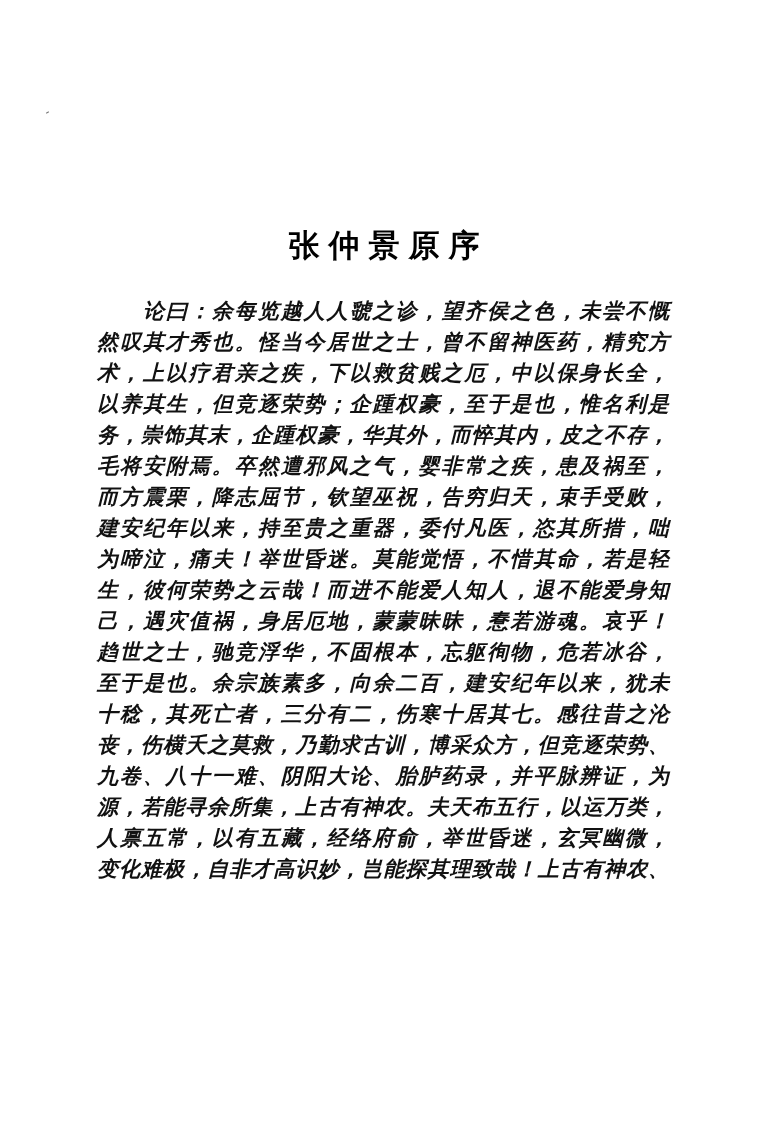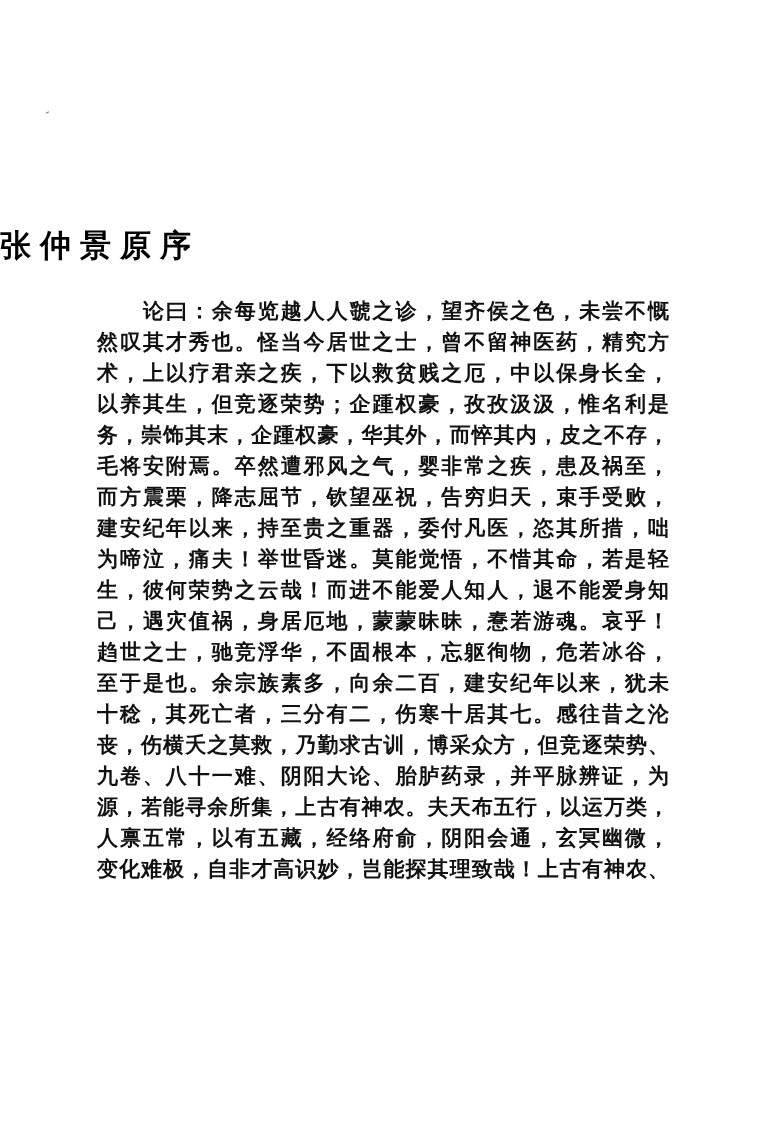--- a/index.html
+++ b/index.html
@@ -22,20 +22,21 @@
       width: 3px;
       height: 1px;
       background: #777;
       transform: rotate(-30deg);
     }
     .title {
       position: absolute;
       top: 204px;
       left: 0;
       width: 777px;
+      text-align: center;
       font-size: 31px;
       font-weight: bold;
       letter-spacing: 9px;
       line-height: 40px;
       color: #000;
     }
     .body-text {
       position: absolute;
       top: 296px;
       left: 97px;
@@ -44,45 +45,46 @@
     .line {
       display: block;
       height: 31px;
       line-height: 31px;
       font-size: 21px;
       font-weight: bold;
       white-space: nowrap;
       text-align: justify;
       text-align-last: justify;
       color: #111;
+      font-style: italic;
     }
     .line.indent {
       padding-left: 46px;
     }
   </style>
 </head>
 <body>
 
 <div class="speck"></div>
 
 <h1 class="title">张仲景原序</h1>
 
 <div class="body-text">
   <span class="line indent">论曰：余每览越人人虢之诊，望齐侯之色，未尝不慨</span>
   <span class="line">然叹其才秀也。怪当今居世之士，曾不留神医药，精究方</span>
   <span class="line">术，上以疗君亲之疾，下以救贫贱之厄，中以保身长全，</span>
-  <span class="line">以养其生，但竞逐荣势；企踵权豪，孜孜汲汲，惟名利是</span>
+  <span class="line">以养其生，但竞逐荣势；企踵权豪，至于是也，惟名利是</span>
   <span class="line">务，崇饰其末，企踵权豪，华其外，而悴其内，皮之不存，</span>
   <span class="line">毛将安附焉。卒然遭邪风之气，婴非常之疾，患及祸至，</span>
   <span class="line">而方震栗，降志屈节，钦望巫祝，告穷归天，束手受败，</span>
   <span class="line">建安纪年以来，持至贵之重器，委付凡医，恣其所措，咄</span>
   <span class="line">为啼泣，痛夫！举世昏迷。莫能觉悟，不惜其命，若是轻</span>
   <span class="line">生，彼何荣势之云哉！而进不能爱人知人，退不能爱身知</span>
   <span class="line">己，遇灾值祸，身居厄地，蒙蒙昧昧，惷若游魂。哀乎！</span>
   <span class="line">趋世之士，驰竞浮华，不固根本，忘躯徇物，危若冰谷，</span>
   <span class="line">至于是也。余宗族素多，向余二百，建安纪年以来，犹未</span>
   <span class="line">十稔，其死亡者，三分有二，伤寒十居其七。感往昔之沦</span>
   <span class="line">丧，伤横夭之莫救，乃勤求古训，博采众方，但竞逐荣势、</span>
   <span class="line">九卷、八十一难、阴阳大论、胎胪药录，并平脉辨证，为</span>
   <span class="line">源，若能寻余所集，上古有神农。夫天布五行，以运万类，</span>
-  <span class="line">人禀五常，以有五藏，经络府俞，阴阳会通，玄冥幽微，</span>
+  <span class="line">人禀五常，以有五藏，经络府俞，举世昏迷，玄冥幽微，</span>
   <span class="line">变化难极，自非才高识妙，岂能探其理致哉！上古有神农、</span>
 </div>
 
 </body></html>

